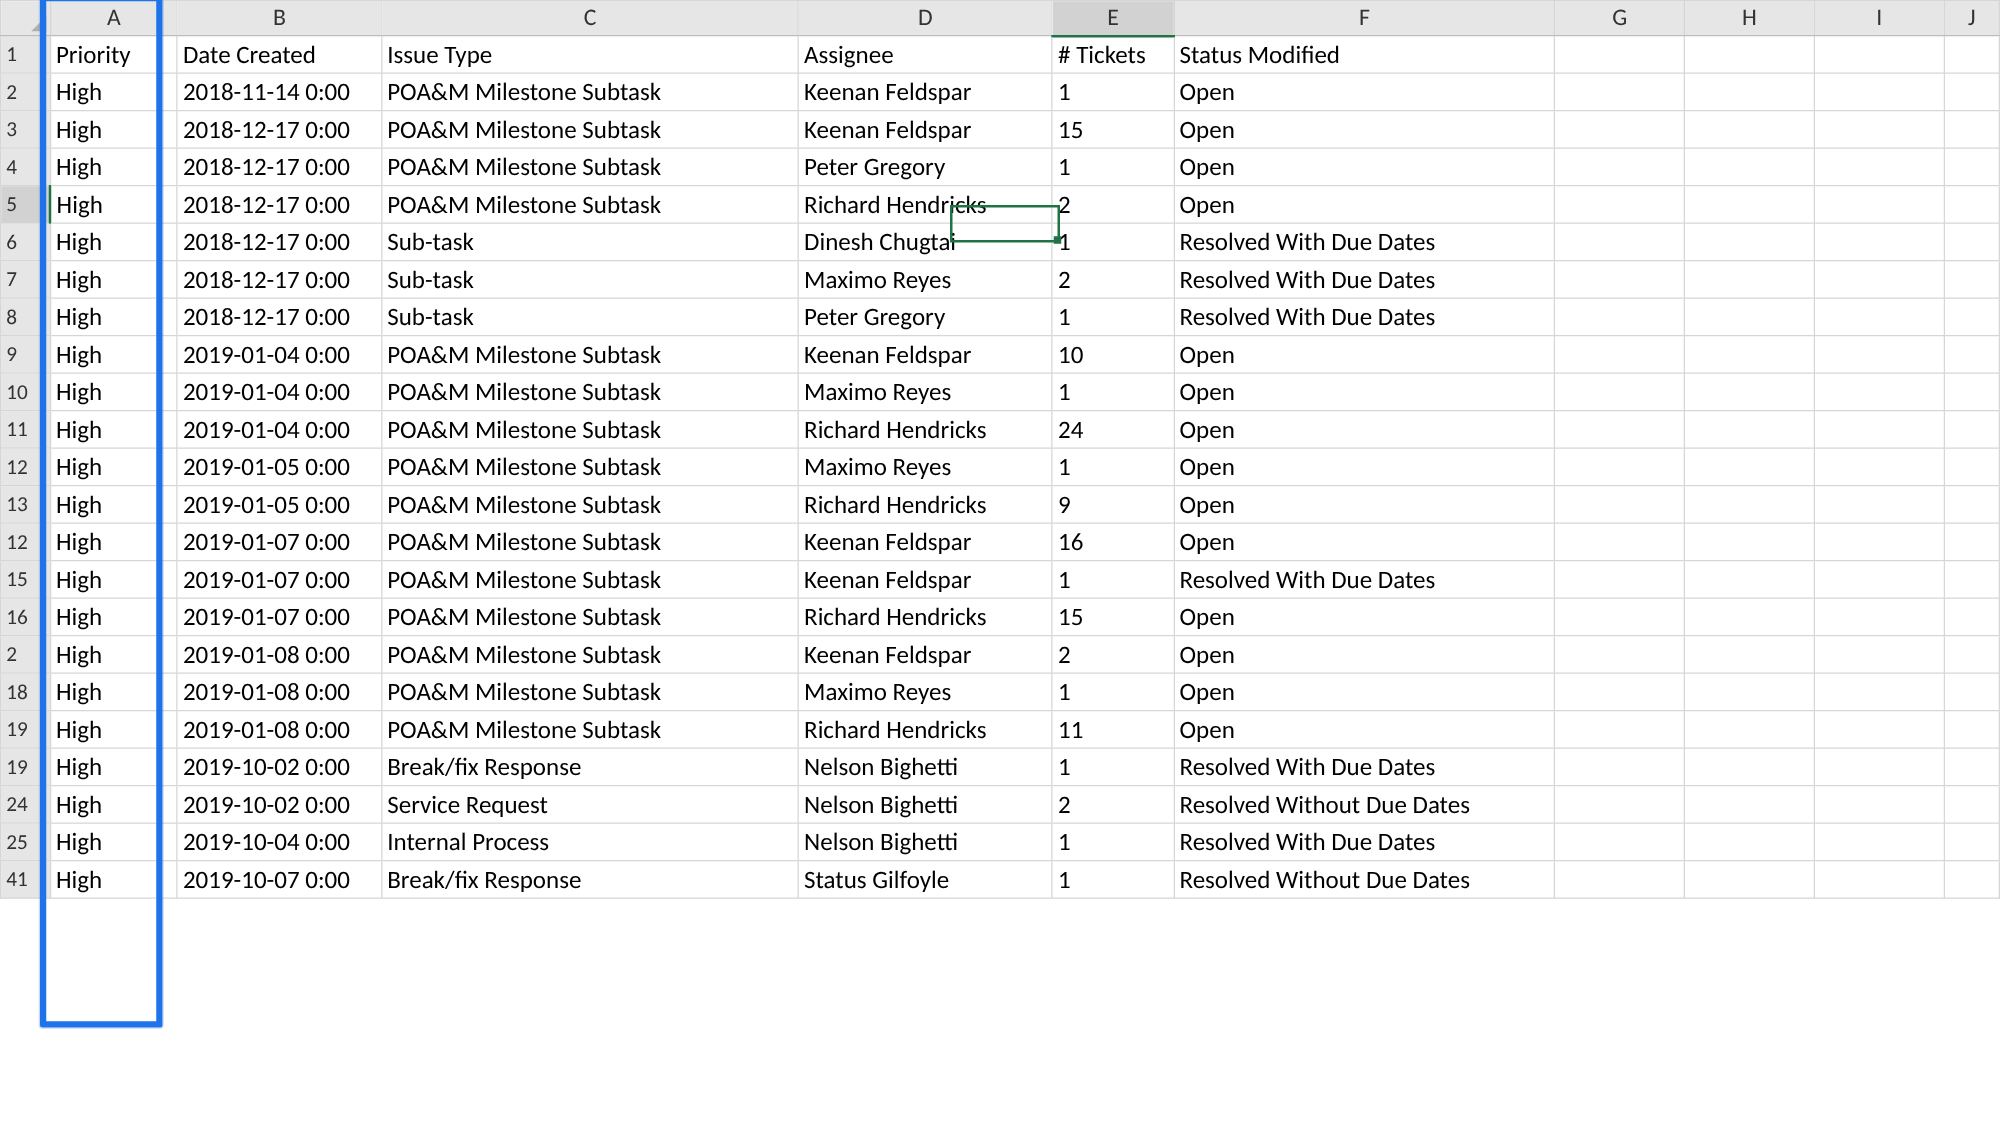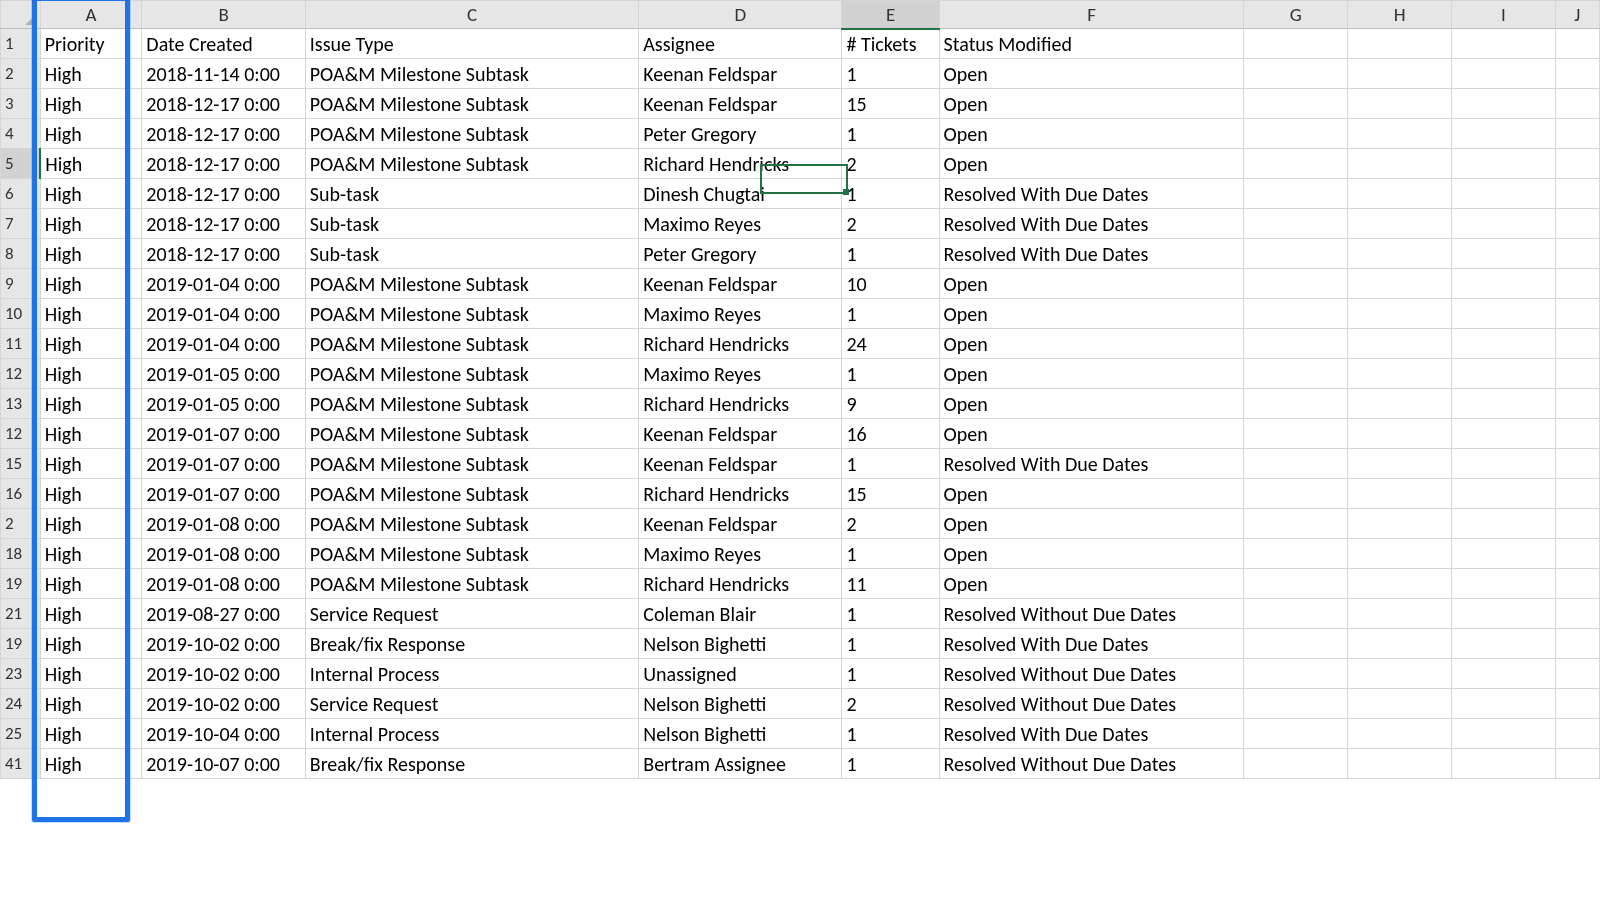--- a/index.html
+++ b/index.html
@@ -386,53 +386,27 @@
           <td>POA&amp;M Milestone Subtask</td>
           <td>Richard Hendricks</td>
           <td class="num">11</td>
           <td>Open</td>
           <td></td>
           <td></td>
           <td></td>
           <td></td>
         </tr>
         <tr>
-          <th class="rowhdr">21</th>
-          <td>High</td>
-          <td>2019-08-27 0:00</td>
-          <td>Service Request</td>
-          <td>Coleman Blair</td>
-          <td class="num">1</td>
-          <td>Resolved Without Due Dates</td>
-          <td></td>
-          <td></td>
-          <td></td>
-          <td></td>
-        </tr>
-        <tr>
           <th class="rowhdr">19</th>
           <td>High</td>
           <td>2019-10-02 0:00</td>
           <td>Break/fix Response</td>
           <td>Nelson Bighetti</td>
           <td class="num">1</td>
           <td>Resolved With Due Dates</td>
-          <td></td>
-          <td></td>
-          <td></td>
-          <td></td>
-        </tr>
-        <tr>
-          <th class="rowhdr">23</th>
-          <td>High</td>
-          <td>2019-10-02 0:00</td>
-          <td>Internal Process</td>
-          <td>Unassigned</td>
-          <td class="num">1</td>
-          <td>Resolved Without Due Dates</td>
           <td></td>
           <td></td>
           <td></td>
           <td></td>
         </tr>
         <tr>
           <th class="rowhdr">24</th>
           <td>High</td>
           <td>2019-10-02 0:00</td>
           <td>Service Request</td>
@@ -455,21 +429,21 @@
           <td></td>
           <td></td>
           <td></td>
           <td></td>
         </tr>
         <tr>
           <th class="rowhdr">41</th>
           <td>High</td>
           <td>2019-10-07 0:00</td>
           <td>Break/fix Response</td>
-          <td>Bertram Assignee</td>
+          <td>Status Gilfoyle</td>
           <td class="num">1</td>
           <td>Resolved Without Due Dates</td>
           <td></td>
           <td></td>
           <td></td>
           <td></td>
         </tr>
       </tbody>
     </table>
   <div class="active-cell" id="activeCell" style="left: 760px; top: 164px; width: 88px; height: 30px;"></div>

